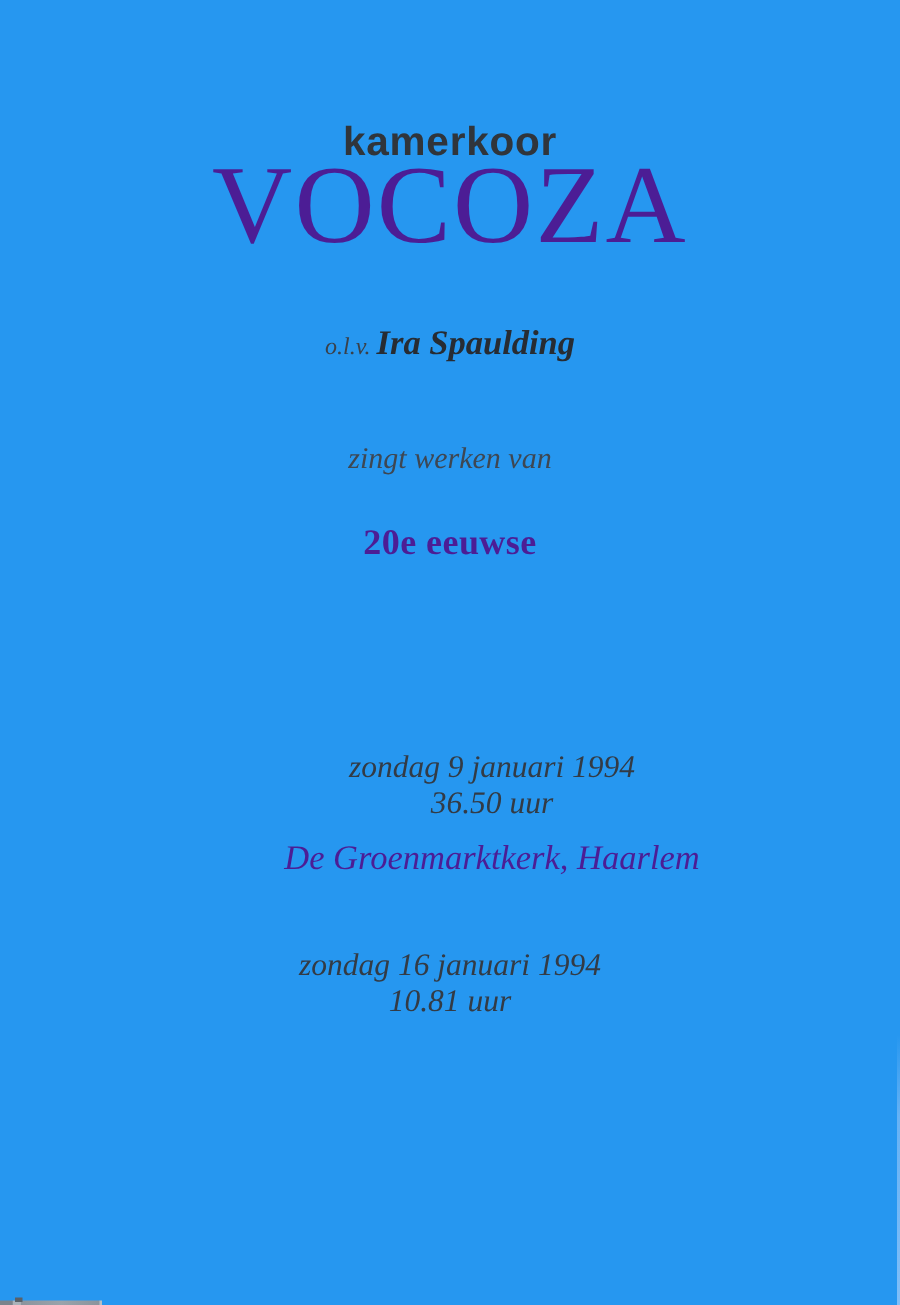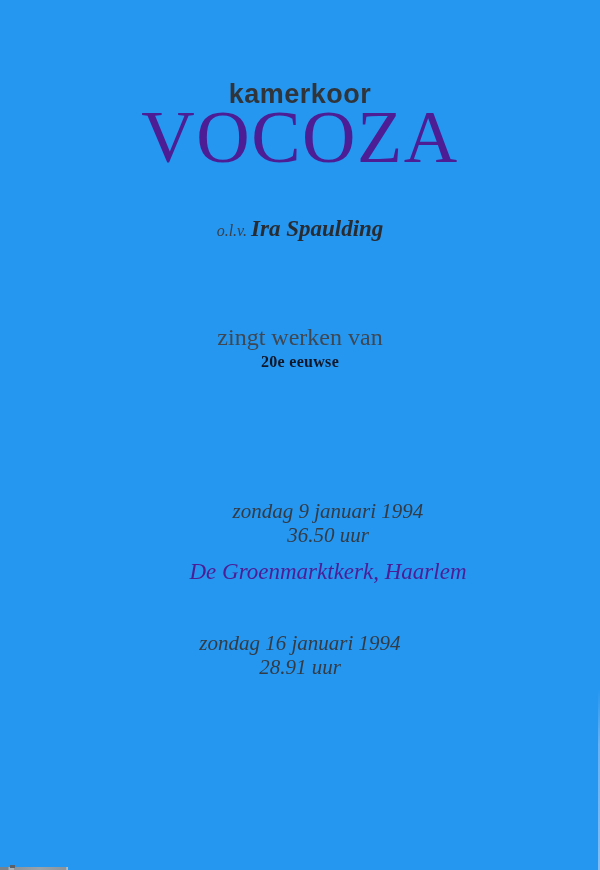--- a/index.html
+++ b/index.html
@@ -48,32 +48,33 @@
   .director .dir-prefix {
     font-size: 16px;
     color: #3a414a;
   }
   .director .dir-name {
     font-size: 23px;
     font-weight: 700;
     color: #272c33;
   }
   .tagline {
-    top: 325px;
-    font-size: 24px;
+    top: 296px;
+    font-size: 20px;
     line-height: 1;
     color: #3e4752;
+    font-style: italic;
   }
   .program {
     top: 351px;
     font-weight: 700;
-    font-size: 16px;
+    font-size: 24px;
     line-height: 22px;
     letter-spacing: 0.3px;
-    color: #0f172a;
+    color: #4c1d95;
   }
   .event {
     position: absolute;
     left: 0;
     width: 100%;
     text-align: center;
   }
   .event-1 { top: 499px; padding-left: 28px; }
   .event-2 { top: 631px; }
   .event .when {
@@ -143,20 +144,20 @@
   </div>
 
   <div class="event event-1">
     <div class="when">zondag 9 januari 1994</div>
     <div class="when">36.50 uur</div>
     <div class="venue">De Groenmarktkerk, Haarlem</div>
   </div>
 
   <div class="event event-2">
     <div class="when">zondag 16 januari 1994</div>
-    <div class="when">28.91 uur</div>
+    <div class="when">10.81 uur</div>
   </div>
 
   <div class="artifact-bottom"></div>
   <div class="artifact-bottom-notch"></div>
   <div class="artifact-right"></div>
 
 </div>
 
 </body></html>

